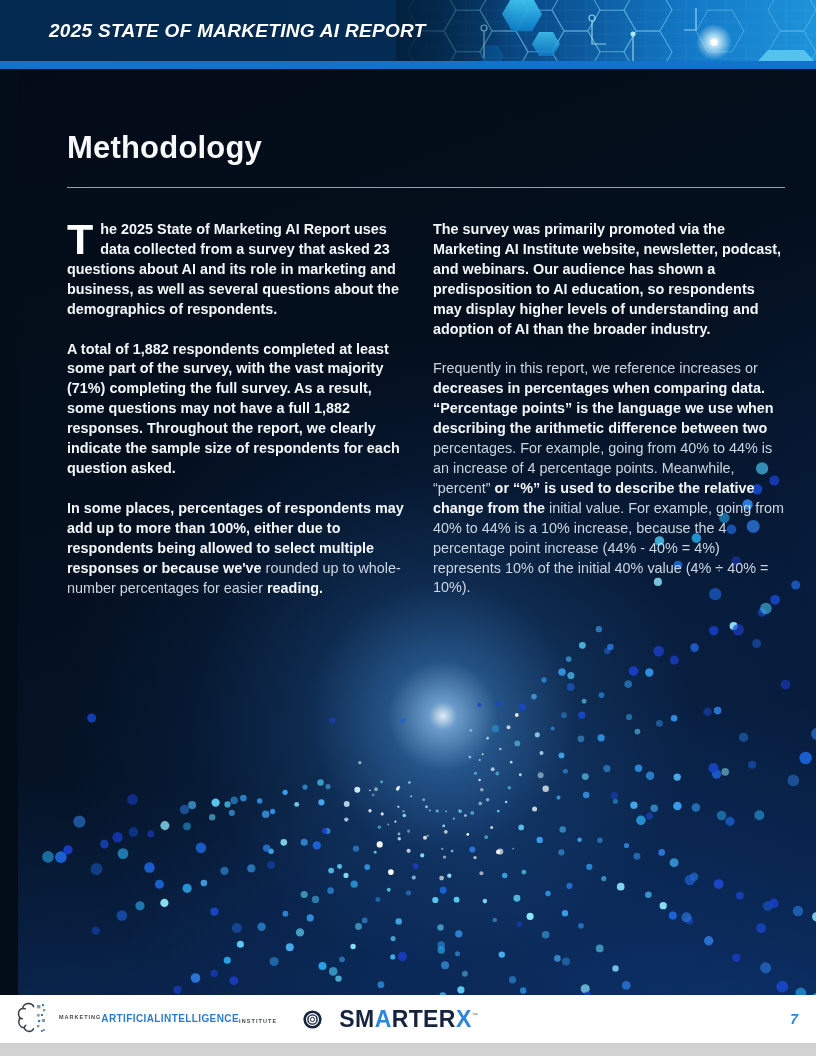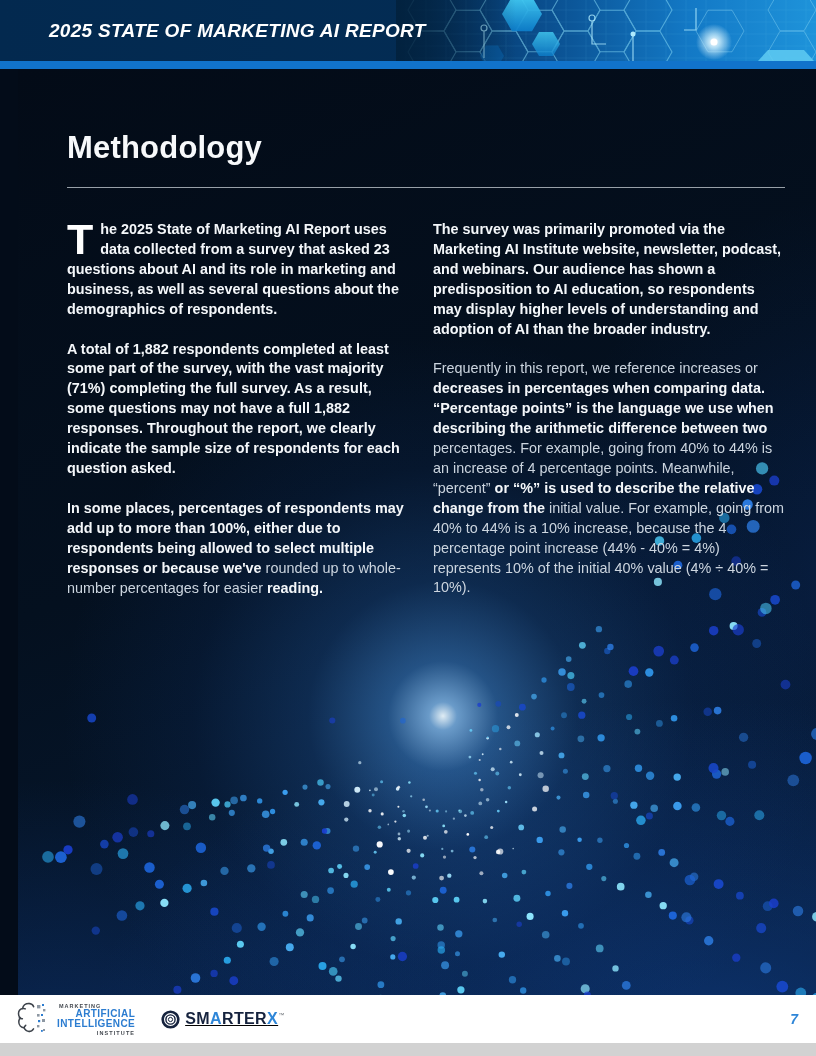--- a/index.html
+++ b/index.html
@@ -53,27 +53,27 @@
 
   
   .footer {
     position:absolute; left:0; bottom:13px; width:816px; height:48px;
     background:#ffffff; display:flex; align-items:center;
     padding:0 16px 0 16px; z-index:5;
   }
   .bottom-strip { position:absolute; left:0; bottom:0; width:816px; height:13px; background:#d2d2d2; z-index:5; }
 
   .maii-logo { display:flex; align-items:center; }
-  .maii-text { display:flex; flex-direction:column; margin-left:5px; }
+  .maii-text { display:flex; flex-direction:row; margin-left:5px; }
   .maii-l1 { font-size:5.5px; font-weight:700; letter-spacing:1px; color:#43484f; align-self:flex-start; padding-left:2px; }
   .maii-l2, .maii-l3 { font-size:10px; font-weight:800; letter-spacing:.4px; color:#2b7cd0; line-height:10.5px; align-self:flex-end; }
   .maii-l4 { font-size:5.5px; font-weight:700; letter-spacing:1.1px; color:#43484f; align-self:flex-end; }
 
   .smarterx-logo { display:flex; align-items:center; margin-left:26px; }
-  .sx-text { font-size:16px; font-weight:800; letter-spacing:.4px; margin-left:5px;text-decoration:underline; }
+  .sx-text { font-size:23px; font-weight:800; letter-spacing:.4px; margin-left:17px; }
   .sx-text .navy { color:#16233e; }
   .sx-text .blue { color:#2e86d8; }
   .sx-tm { font-size:6px; color:#6b7076; vertical-align:top; position:relative; top:-4px; }
 
   .page-number { margin-left:auto; color:#2e86d8; font-size:14px; font-style:italic; font-weight:600; padding-right:2px; }
 </style>
 </head>
 <body>
 
 <div class="page">

